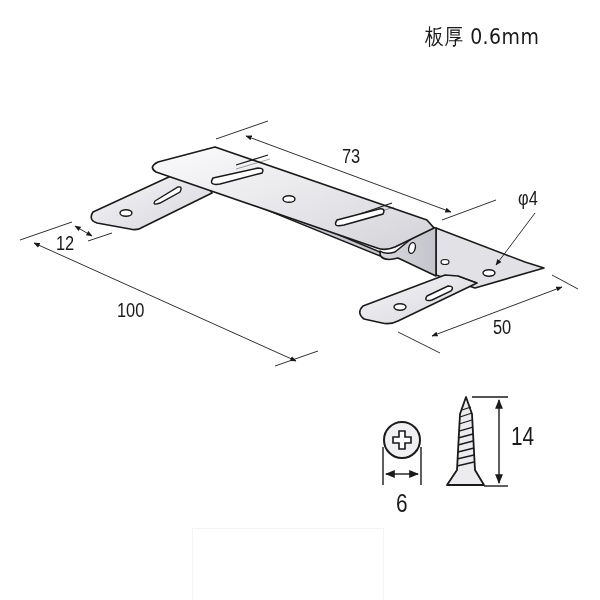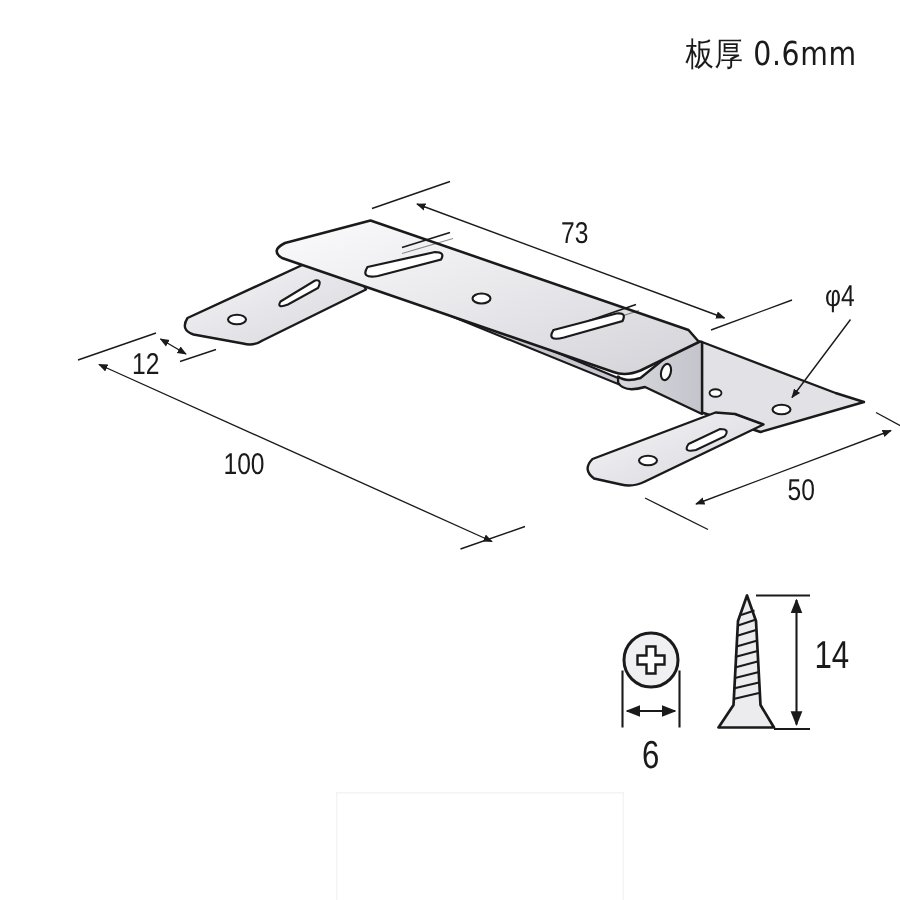--- a/index.html
+++ b/index.html
@@ -1,18 +1,18 @@
 <!DOCTYPE html>
 <html><head>
 <meta charset="utf-8">
 <style>
   html, body { margin: 0; padding: 0; background: #ffffff; }
   body { width: 600px; height: 600px; position: relative; overflow: hidden;
          font-family: "Liberation Sans", "DejaVu Sans", sans-serif; }
-  #stage { position: absolute; left: 0; top: 0; width: 492px; height: 600px; margin-left: 32px; }
+  #stage { position: absolute; left: 0; top: 0; width: 492px; height: 600px; }
   .lbl { position: absolute; color: #1a1a1a; white-space: nowrap; line-height: 1; }
   .title { left: 425px; top: 26px; font-size: 22px; letter-spacing: 0.5px;
            font-family: "DejaVu Sans", "Liberation Sans", sans-serif; transform: scaleX(0.86); transform-origin: left top; }
   .dim { font-size: 20px; transform: scaleX(0.82); transform-origin: left top; }
   .dim-big { font-size: 26px; transform: scaleX(0.8); transform-origin: left top; }
   .faint-box { position: absolute; left: 192px; top: 528px; width: 190px; height: 72px;
                border: 1px solid #f4f4f4; border-bottom: none; }
 </style>
 </head>
 <body>

